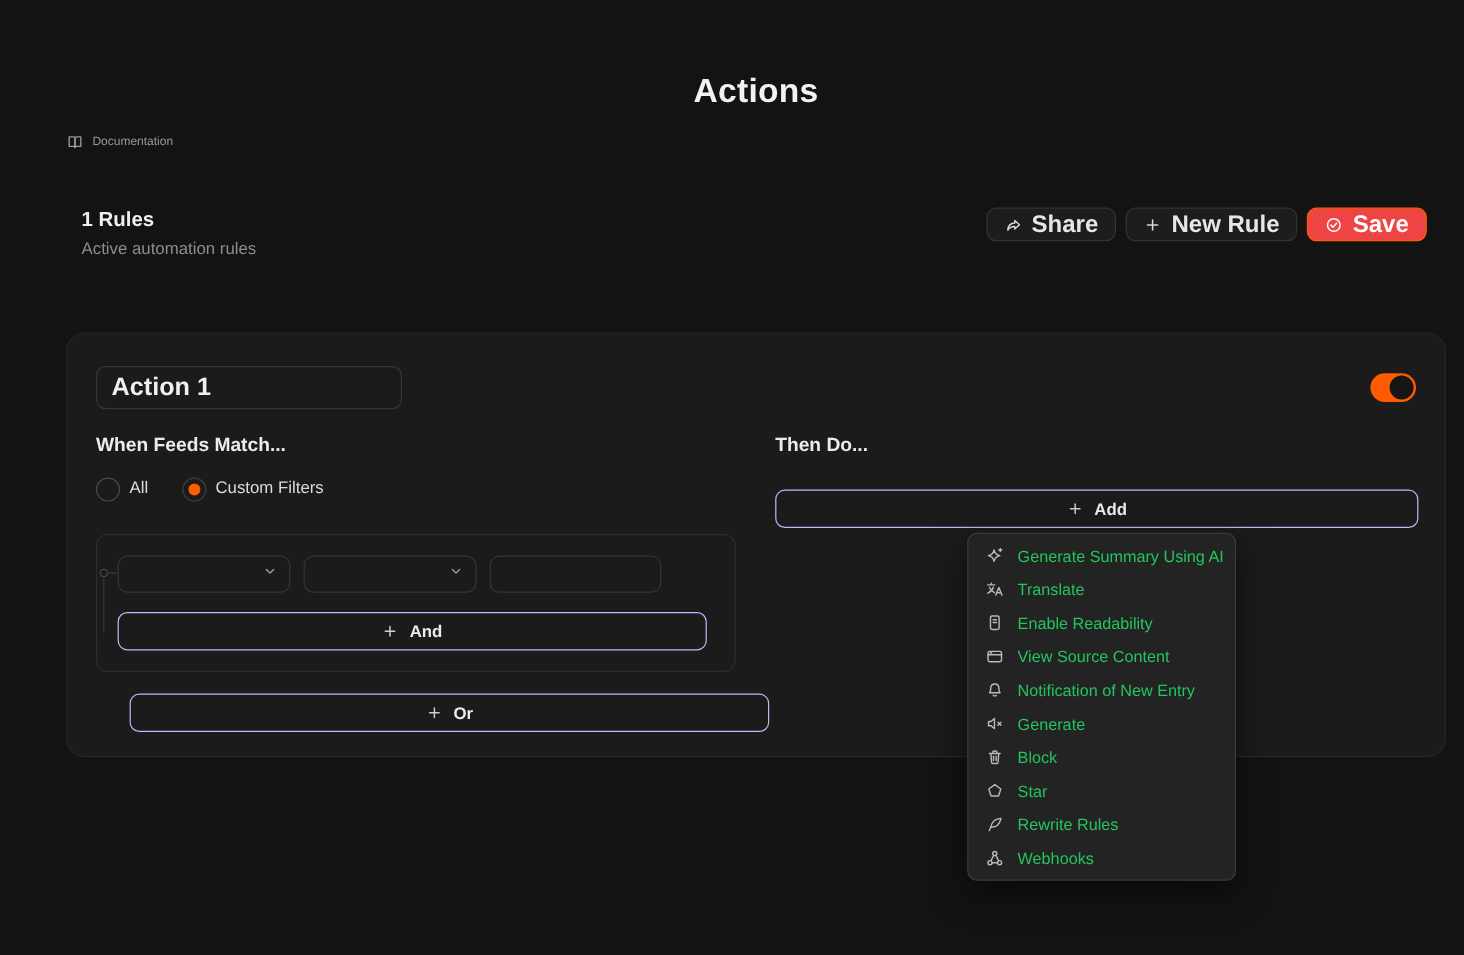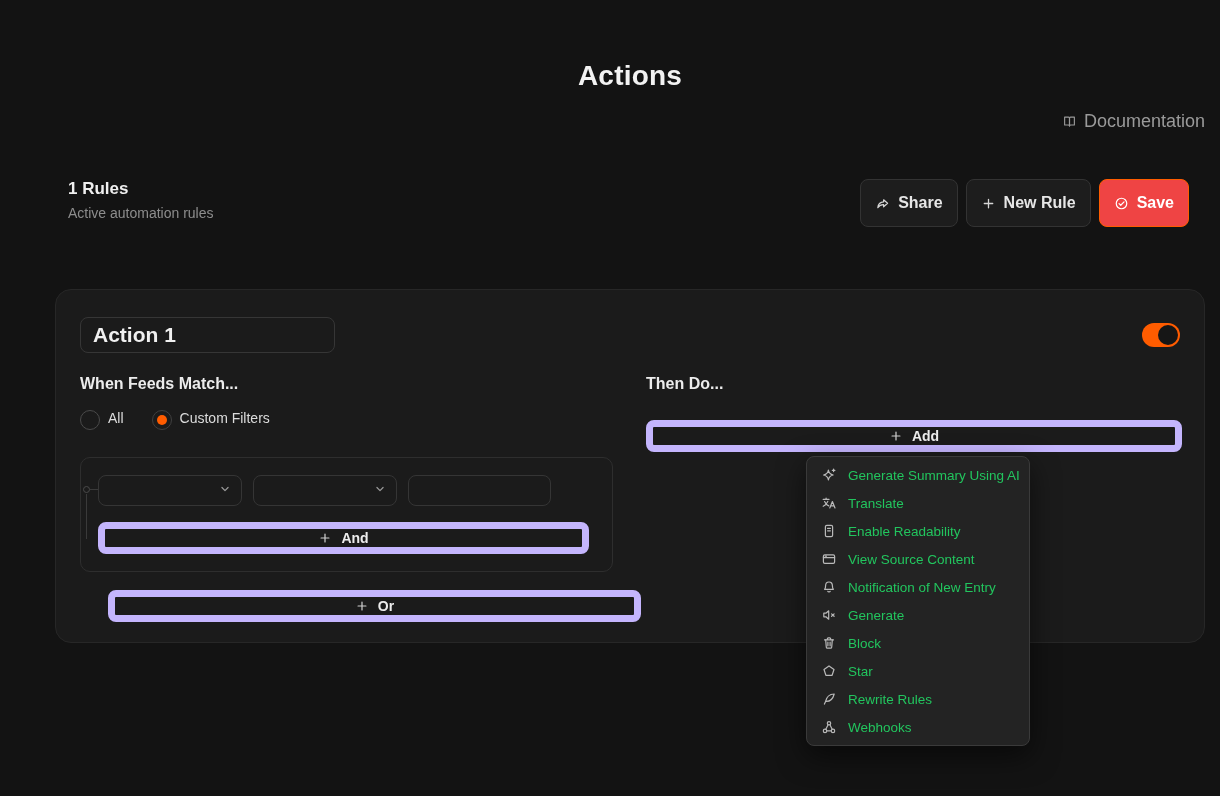--- a/index.html
+++ b/index.html
@@ -11,36 +11,36 @@
     -webkit-font-smoothing:antialiased;
   }
   .container { width:1150px; margin-left:55px; position:relative; }
 
   
   .page-title {
     text-align:center; padding-top:60px; font-size:28px; font-weight:800;
     letter-spacing:.2px; color:#f2f2f2;
   }
   .doc-row {
-    margin-top:19px; display:flex; justify-content:flex-end; align-items:center;
-    gap:7px; color:#9a9a9a; font-size:18px; cursor:pointer;
+    margin-top:19px; display:flex; justify-content:flex-start; align-items:center;
+    gap:7px; color:#9a9a9a; font-size:10px; cursor:pointer;
   }
   .doc-row svg { display:block; }
 
   
   .rules-header {
     margin-top:47px; display:flex; justify-content:space-between;
     align-items:flex-start; padding:0 16px 0 13px;
   }
   .rules-count { font-size:17px; font-weight:700; color:#efefef; }
   .rules-sub { margin-top:6px; font-size:14px; color:#8d8d8d; }
   .header-actions { display:flex; gap:8px; align-items:center; }
   .btn {
-    display:flex; align-items:center; gap:8px; height:48px; padding:0 14px;
-    border-radius:8px; font-size:16px; font-weight:600; color:#e6e6e6;
+    display:flex; align-items:center; gap:8px; height:28px; padding:0 14px;
+    border-radius:8px; font-size:20px; font-weight:600; color:#e6e6e6;
     background:#1d1d1d; border:1px solid #333333; cursor:pointer;
   }
   .btn svg { display:block; }
   .btn.primary { background:#ef4444; border-color:#ff5c00; color:#ffffff; }
 
   
   .card {
     margin-top:62px; height:354px; border-radius:16px; background:#1b1b1b;
     border:1px solid #272727; padding:27px 24px; position:relative;
   }
@@ -85,21 +85,21 @@
     width:144px; height:31px; border:1px solid #353535; border-radius:8px;
     display:flex; align-items:center; justify-content:flex-end; padding:0 9px;
     cursor:pointer; background:transparent;
   }
   .text-input {
     width:143px; height:31px; border:1px solid #353535; border-radius:8px;
     background:transparent; color:#e8e8e8; padding:0 10px; font-size:13px;
     font-family:inherit; outline:none;
   }
   .ghost-btn {
-    height:32px; border:7px solid #c4b5fd; border-radius:8px; background:transparent;
+    height:32px; border:1px solid #c4b5fd; border-radius:8px; background:transparent;
     display:flex; align-items:center; justify-content:center; gap:9px;
     font-size:14px; font-weight:700; color:#ececec; cursor:pointer; width:100%;
     font-family:inherit;
   }
   .ghost-btn svg { display:block; }
   .and-btn { margin-top:16px;text-align:center; }
   .or-btn { margin-top:18px;margin-left:28px; }
 
   
   .conn-circle {

